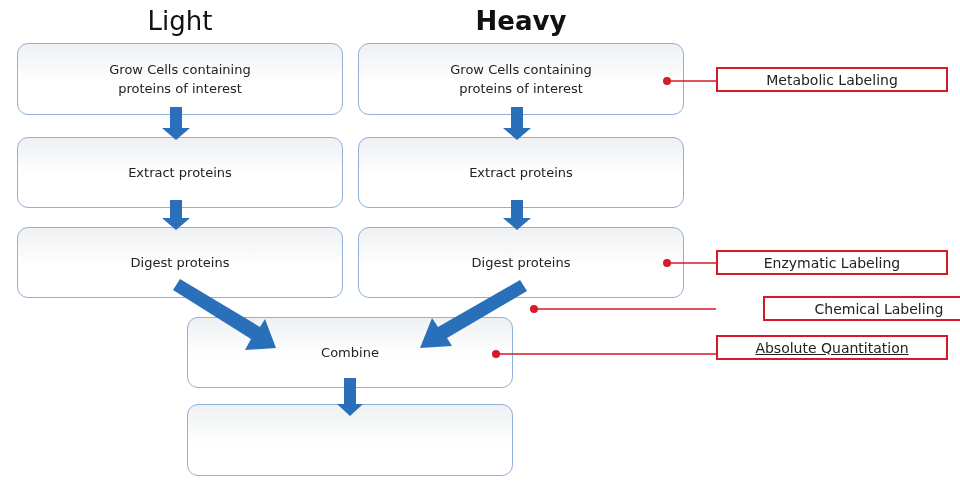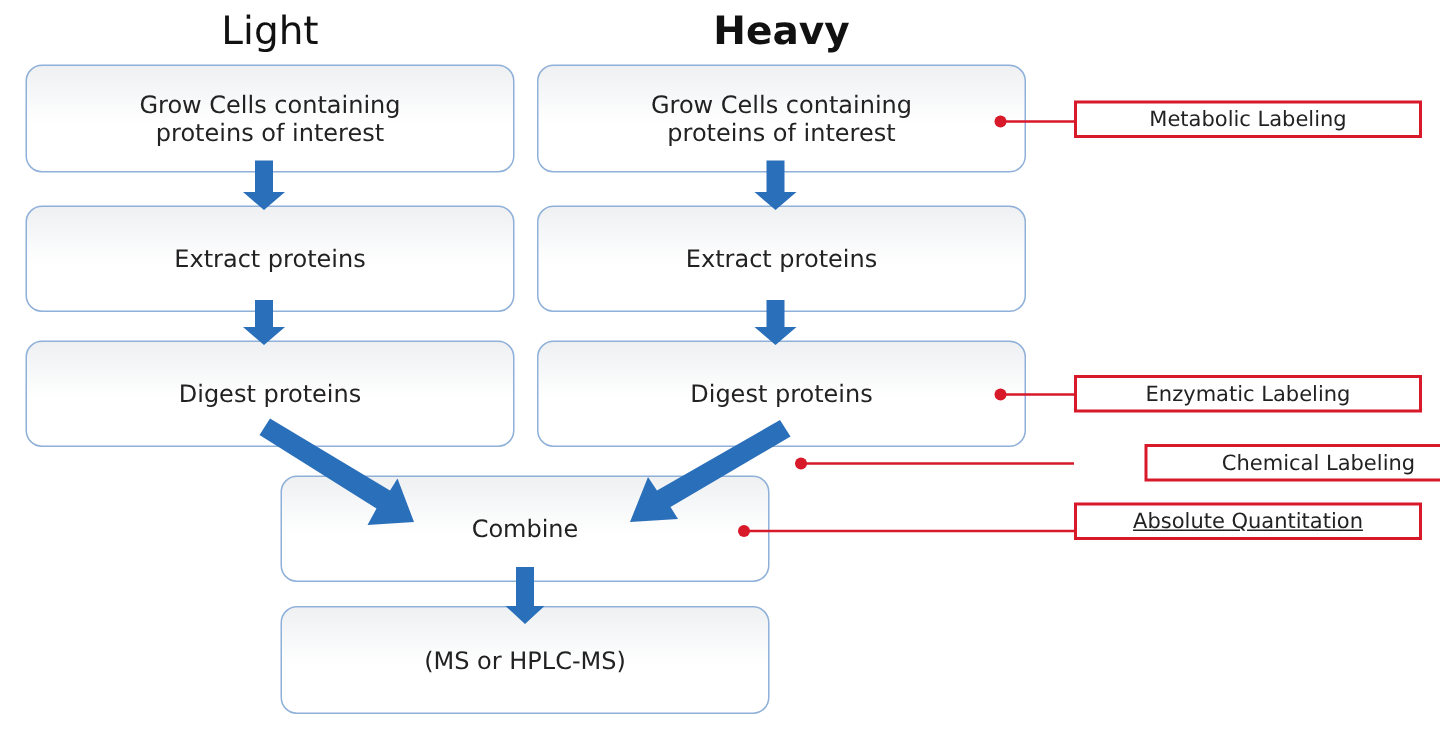--- a/index.html
+++ b/index.html
@@ -2,21 +2,21 @@
 <html><head>
   <meta charset="utf-8">
   <style>
     html, body { margin: 0; padding: 0; background: #ffffff; }
     body { width: 960px; height: 490px; position: relative; overflow: hidden;
            font-family: "DejaVu Sans", "Liberation Sans", sans-serif; color: #222; }
     .col-title { position: absolute; font-size: 26px; color: #111; text-align: center; width: 326px; top: 6px; }
     .box { position: absolute; box-sizing: border-box; border: 1px solid #8fb0d8; border-radius: 11px;
            background: linear-gradient(to bottom, #eef0f2 0%, #ffffff 55%, #ffffff 100%);
            display: flex; align-items: center; justify-content: center; text-align: center;
-           font-size: 16px; line-height: 19px; color: #222; }
+           font-size: 13px; line-height: 19px; color: #222; }
     .box span { display: block; }
     .label-box { position: absolute; box-sizing: border-box; border: 2px solid #d7192a; background: #fff;
                  display: flex; align-items: center; justify-content: center; font-size: 14px; color: #222;
                  width: 232px; height: 25px; left: 716px; }
     svg.overlay { position: absolute; left: 0; top: 0; }
   </style>
 </head>
 <body>
 
 <div class="col-title" style="left:17px;">Light</div>
@@ -46,21 +46,20 @@
 </div>
 <div class="box" style="left:358px;top:227px;width:326px;height:71px;">
   <span>Digest proteins</span>
 </div>
 
 <div class="box" style="left:187px;top:317px;width:326px;height:71px;">
   <span>Combine</span>
 </div>
 <div class="box" style="left:187px;top:404px;width:326px;height:72px;">
   <div>
-    <span>(MS or HPLC-MS)</span>
   </div>
 </div>
 
 <svg class="overlay" width="960" height="490" viewBox="0 0 960 490">
   <g fill="#2a6fba">
 
     <polygon points="170,107 182,107 182,128 190,128 176,140 162,128 170,128"></polygon>
     <polygon points="170,200 182,200 182,218 190,218 176,230 162,218 170,218"></polygon>
 
     <polygon points="511,107 523,107 523,128 531,128 517,140 503,128 511,128"></polygon>

